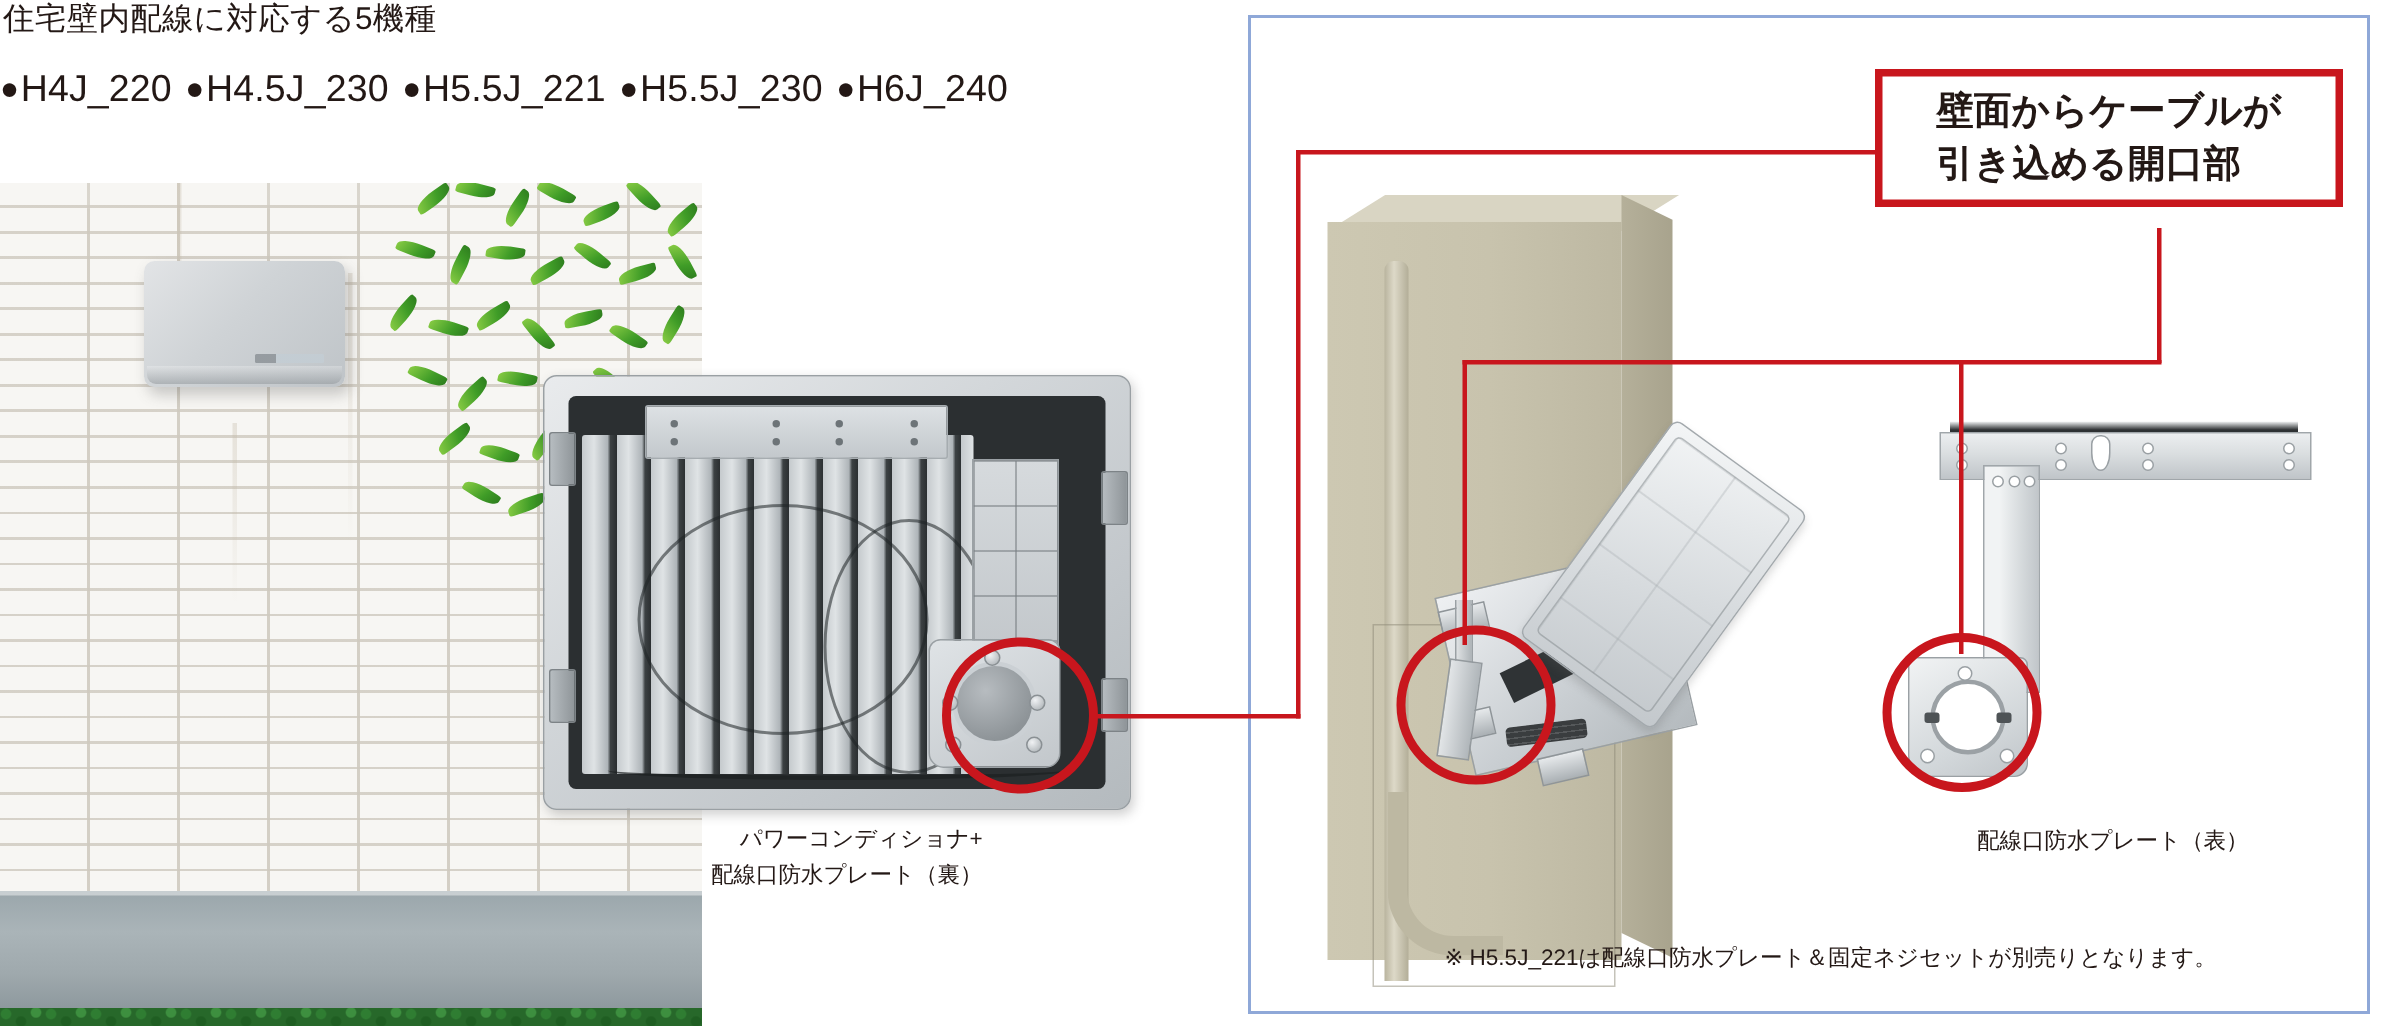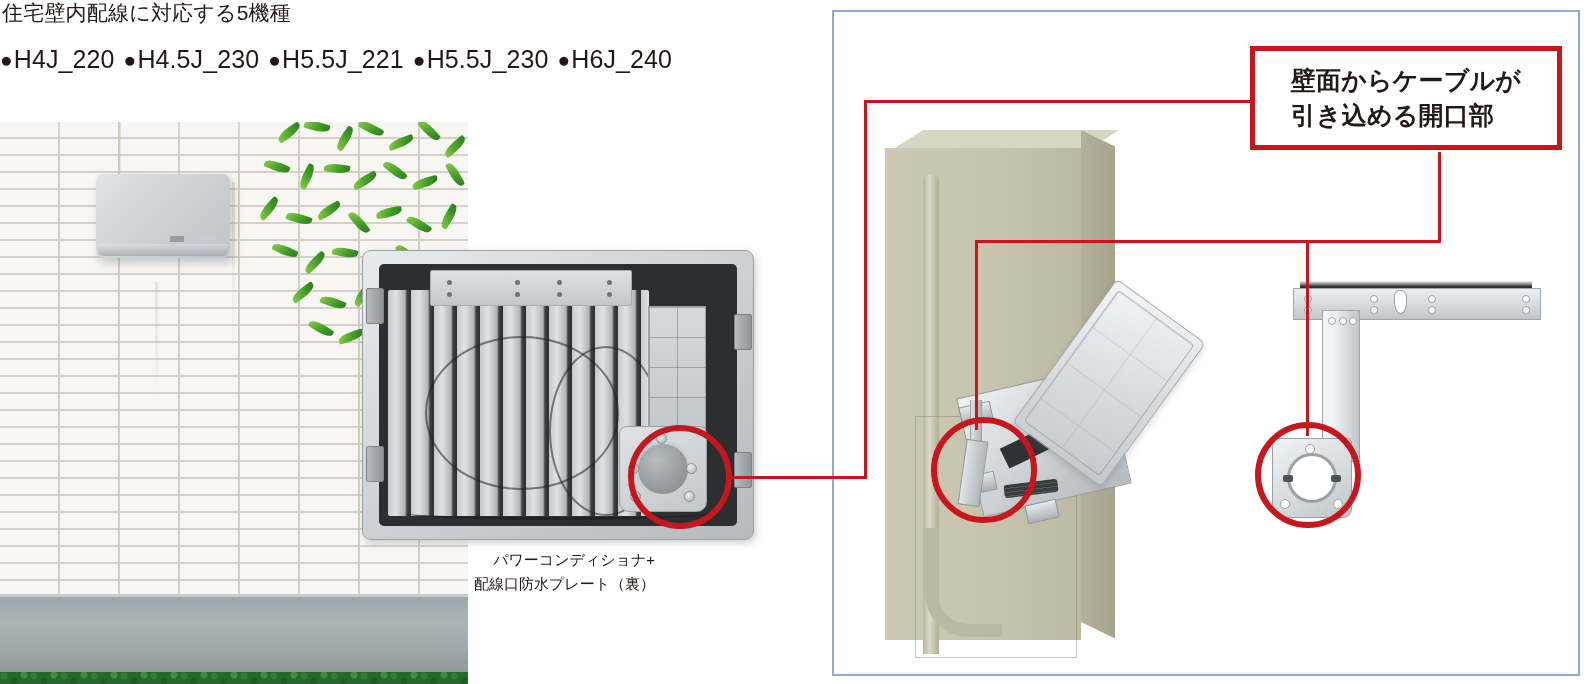--- a/index.html
+++ b/index.html
@@ -418,21 +418,21 @@
     background: #c8161d;
   }
   .red-circle {
     position: absolute;
     border: 6px solid #c8161d;
     border-radius: 50%;
     box-sizing: border-box;
   }
   #callout-box {
     left: 1250px; top: 46px;
-    width: 312px; height: 104px;
+    width: 312px; height: 92px;
     border: 5px solid #c8161d;
     background: #ffffff;
     box-sizing: border-box;
     display: flex;
     align-items: center;
     justify-content: center;
   }
   #callout-text {
     font-size: 25px;
     font-weight: bold;
@@ -621,14 +621,16 @@
   <div class="abs red-circle" style="left:931px;  top:417px; width:106px; height:106px;"></div>
   <div class="abs red-circle" style="left:1255px; top:422px; width:106px; height:106px;"></div>
 
   <div class="abs" id="callout-box">
     <div id="callout-text">壁面からケーブルが
 引き込める開口部</div>
   </div>
 
   <div class="abs caption" id="caption-left">パワーコンディショナ+
 配線口防水プレート（裏）</div>
+  <div class="abs caption" id="caption-right">配線口防水プレート（表）</div>
+  <div class="abs" id="footnote">※ H5.5J_221は配線口防水プレート＆固定ネジセットが別売りとなります。</div>
 
 </div>
 
 </body></html>

